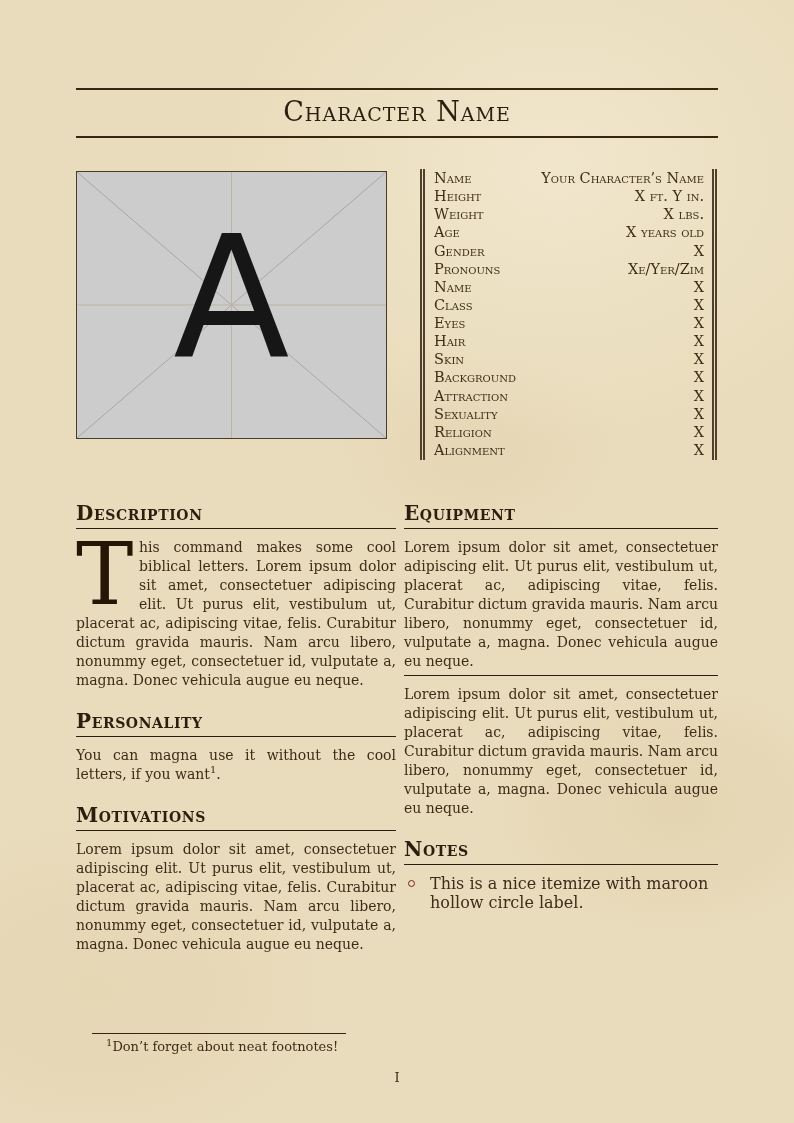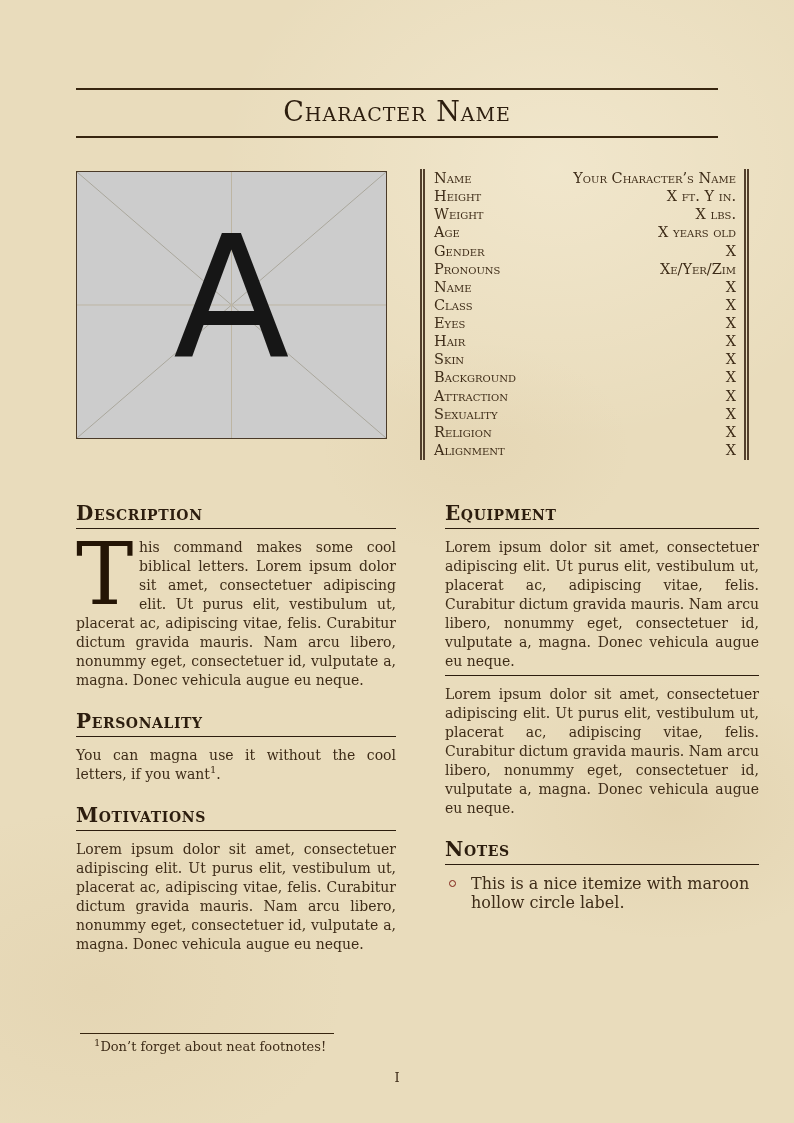--- a/index.html
+++ b/index.html
@@ -33,34 +33,34 @@
     background:var(--ph-gray);border:1px solid #4a3a28;
   }
   .portrait svg{position:absolute;inset:0;width:100%;height:100%;}
   .portrait .letter{
     position:absolute;left:0;right:0;top:50%;transform:translateY(-54%);
     text-align:center;font-family:"DejaVu Sans",sans-serif;
     font-size:170px;line-height:1;color:#161616;
   }
   
   .stats{
-    position:absolute;left:420px;top:169px;width:329px;height:291px;
+    position:absolute;left:420px;top:169px;width:297px;height:291px;
     border-left:5px double #53402c;border-right:5px double #53402c;
     display:flex;flex-direction:column;justify-content:space-between;
     padding:1px 8px 1px 9px;
   }
   .stat-row{
     display:flex;justify-content:space-between;align-items:baseline;
     font-variant:small-caps;font-size:14.5px;line-height:17px;color:var(--ink);
   }
   .stat-value{text-align:center;}
   
   .col{position:absolute;top:496px;}
   .col-left{left:76px;width:320px;}
-  .col-right{left:404px;width:314px;margin-left:41px;}
+  .col-right{left:404px;width:314px;}
   h2{
     font-size:20px;font-weight:bold;font-variant:small-caps;
     letter-spacing:.03em;color:var(--heading-ink);margin-top:20px;line-height:22px;
   }
   h2.first{margin-top:6px;}
   .h-rule{height:0;border-top:1.5px solid var(--heading-ink);margin:4px 0 9px 0;}
   p.body{
     font-size:14px;line-height:19px;text-align:justify;color:var(--ink);
   }
   .dropcap{
@@ -73,21 +73,21 @@
   ul.notes{list-style:none;}
   ul.notes li{
     font-size:16px;line-height:19px;color:var(--ink);
     padding-left:26px;position:relative;
   }
   .bullet-circle{
     position:absolute;left:4px;top:6px;width:7px;height:7px;border-radius:50%;
     border:1.5px solid var(--maroon);display:inline-block;
   }
   
-  .footnote{position:absolute;left:80px;top:1033px;width:330px;}
+  .footnote{position:absolute;left:92px;top:1033px;width:330px;}
   .fn-rule{width:254px;border-top:1.3px solid var(--rule);}
   .footnote p{font-size:13px;line-height:17px;margin-top:4px;text-indent:14px;}
   
   .pageno{
     position:absolute;left:0;right:0;top:1070px;text-align:center;
     font-size:13px;font-variant:small-caps;color:var(--ink);
   }
 </style>
 </head>
 <body>

